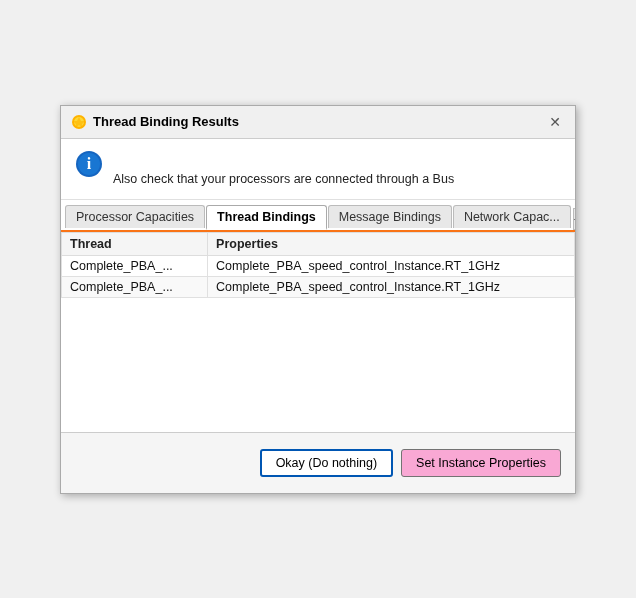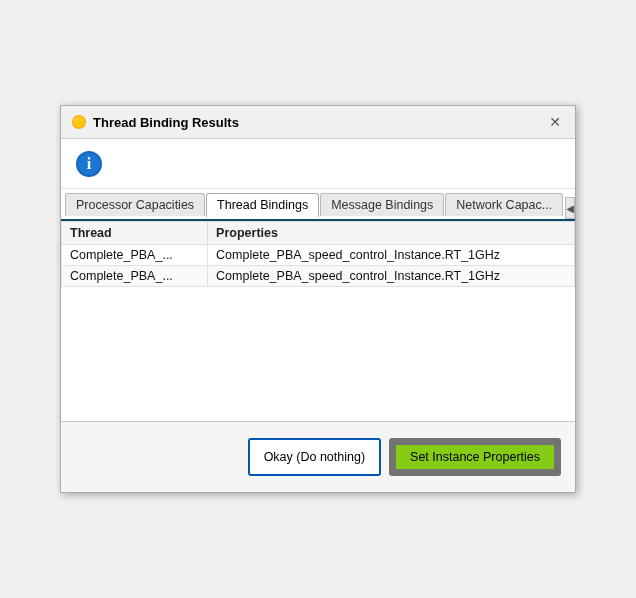--- a/index.html
+++ b/index.html
@@ -76,22 +76,22 @@
       line-height: 1.6;
     }
     .tabs-area {
       flex: 1;
       display: flex;
       flex-direction: column;
       overflow: hidden;
     }
     .tab-bar {
       display: flex;
-      align-items: flex-start;
-      border-bottom: 2px solid #0c4a6e;
+      align-items: center;
+      border-bottom: 2px solid #f97316;
       padding-left: 4px;
       padding-top: 4px;
       gap: 0;
       position: relative;
     }
     .tab {
       padding: 4px 10px;
       font-size: 12.5px;
       border: 1px solid #bbb;
       border-bottom: none;
@@ -99,21 +99,21 @@
       color: #333;
       cursor: pointer;
       margin-right: 1px;
       border-radius: 3px 3px 0 0;
       white-space: nowrap;
     }
     .tab.active {
       background: #ffffff;
       border: 1px solid #aaa;
       border-bottom: 2px solid #ffffff;
-      font-weight: 400;
+      font-weight: 700;
       color: #000;
       margin-bottom: -2px;
       z-index: 1;
     }
     .tab-scroll-btn {
       width: 18px;
       height: 22px;
       border: 1px solid #bbb;
       background: #e8e8e8;
       cursor: pointer;
@@ -156,22 +156,22 @@
       padding: 16px 14px;
       border-top: 1px solid #ccc;
       display: flex;
       justify-content: flex-end;
       gap: 8px;
       background: #f5f5f5;
     }
     .btn {
       padding: 5px 14px;
       font-size: 12.5px;
-      border: 7px solid #737373;
-      background: #84cc16;
+      border: 1px solid #737373;
+      background: #f9a8d4;
       cursor: pointer;
       border-radius: 3px;
       color: #000;
     }
     .btn-default {
       border: 2px solid #0056b3;
       background: #ffffff;
     }
   </style>
 </head>
@@ -192,20 +192,21 @@
   </div>
 
   <div class="info-bar">
     <svg class="info-icon" viewBox="0 0 28 28">
       <circle cx="14" cy="14" r="13" fill="#1565C0"></circle>
       <circle cx="14" cy="14" r="11" fill="#1976D2"></circle>
       <text x="14" y="19" text-anchor="middle" fill="white" font-size="16" font-weight="bold" font-family="serif">i</text>
     </svg>
     <div class="info-text">
       <br>
+      <span>Also check that your processors are connected through a Bus</span>
     </div>
   </div>
 
   <div class="tabs-area">
     <div class="tab-bar">
       <div class="tab">Processor Capacities</div>
       <div class="tab active">Thread Bindings</div>
       <div class="tab">Message Bindings</div>
       <div class="tab">Network Capac...</div>
       <div class="tab-scroll-btn">◀</div>

